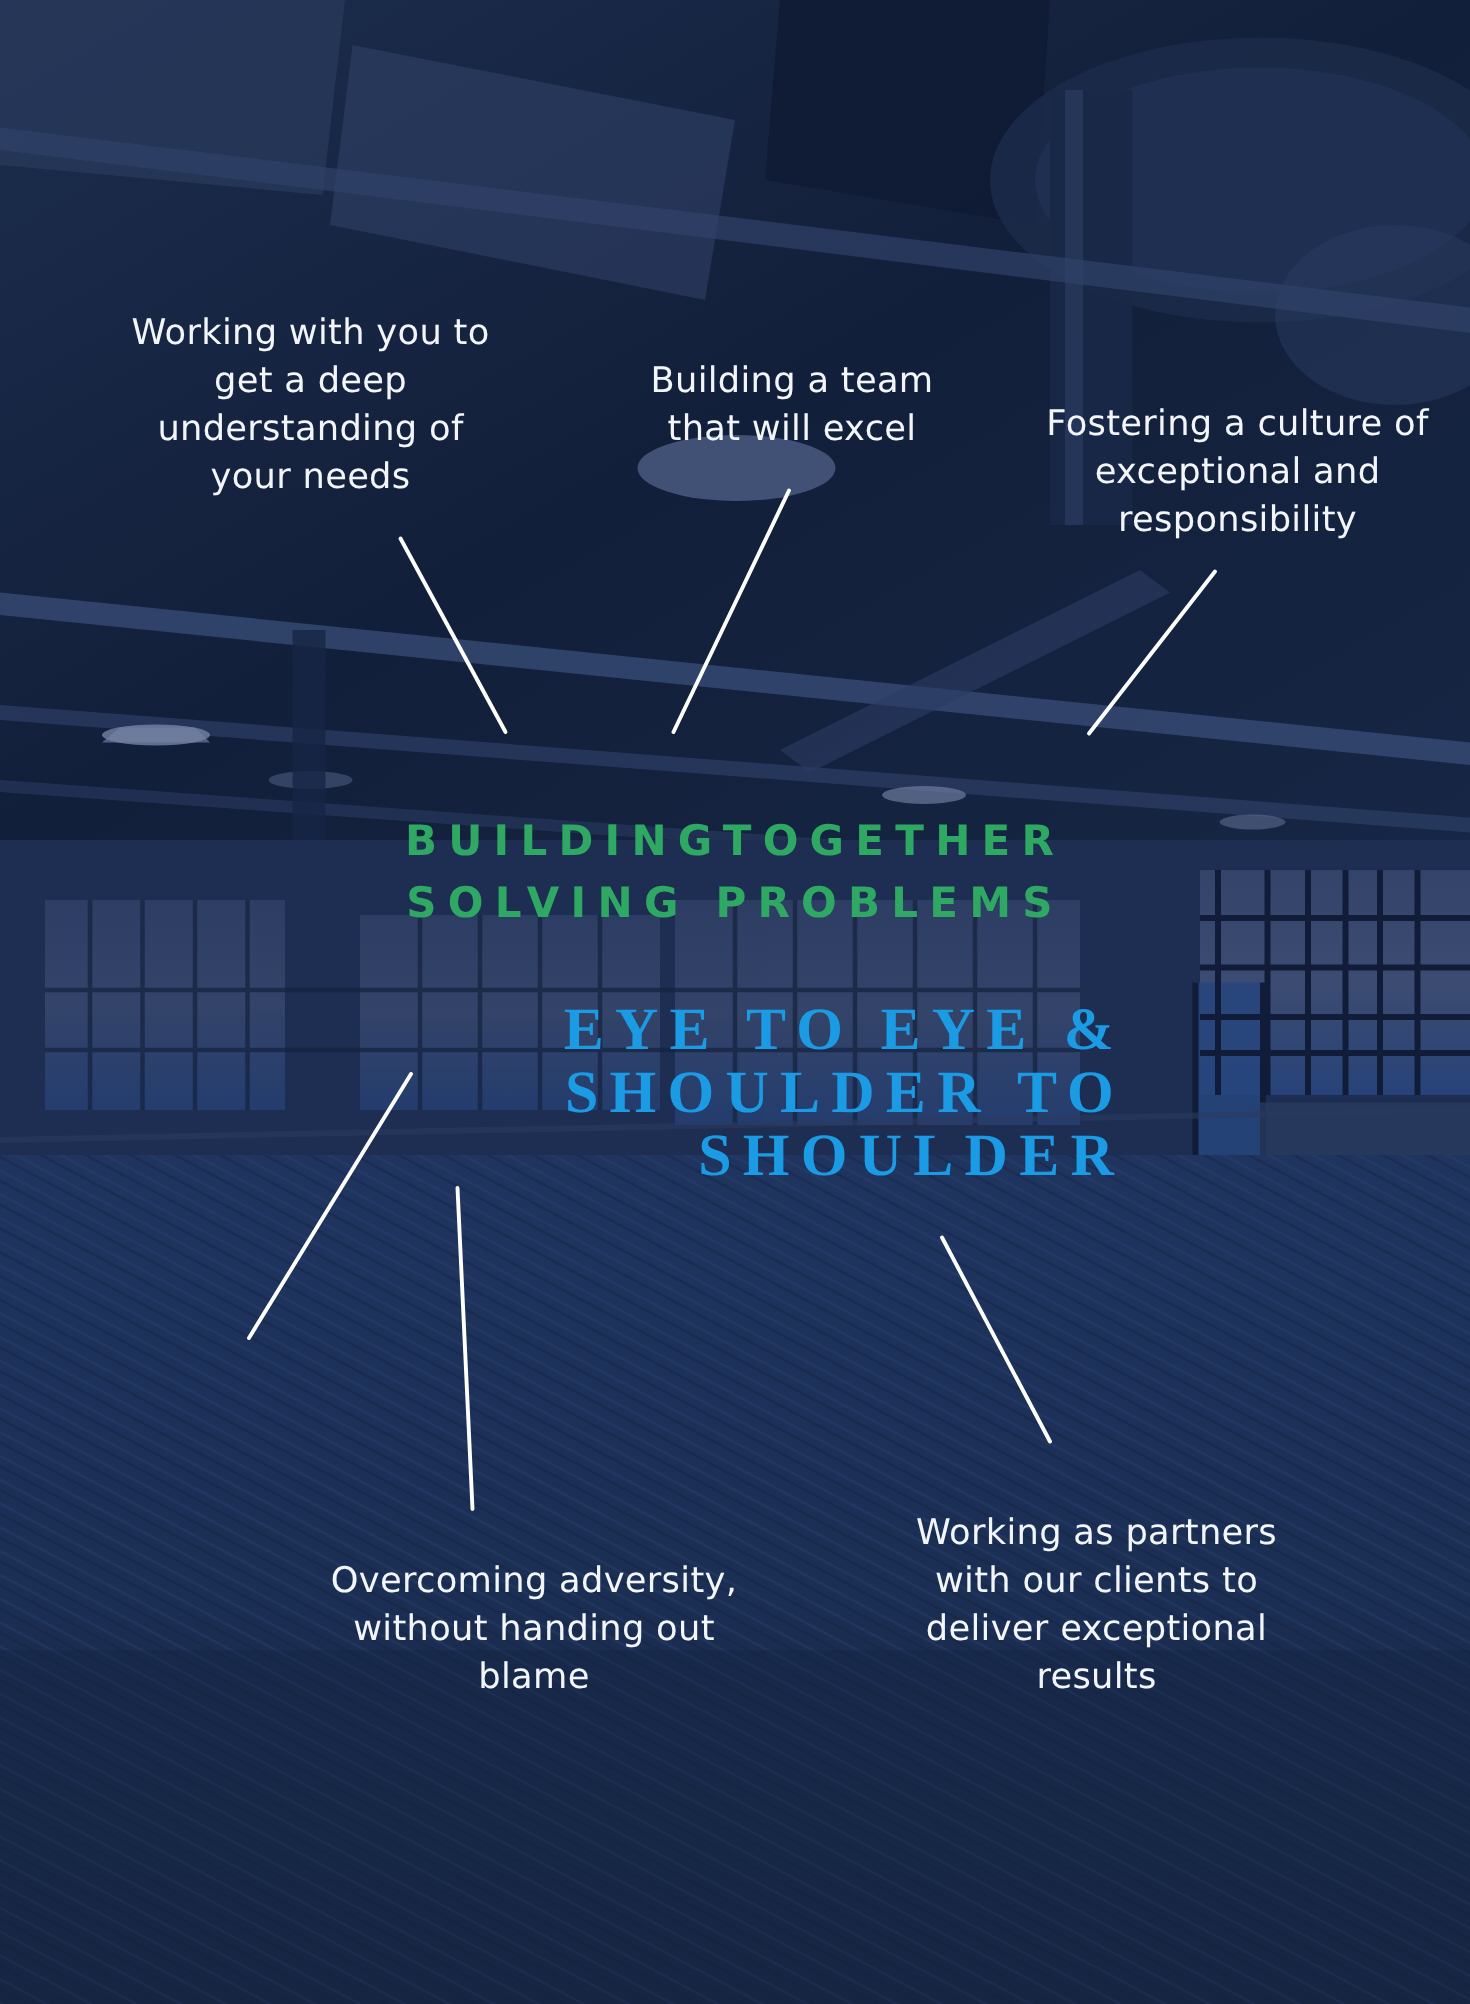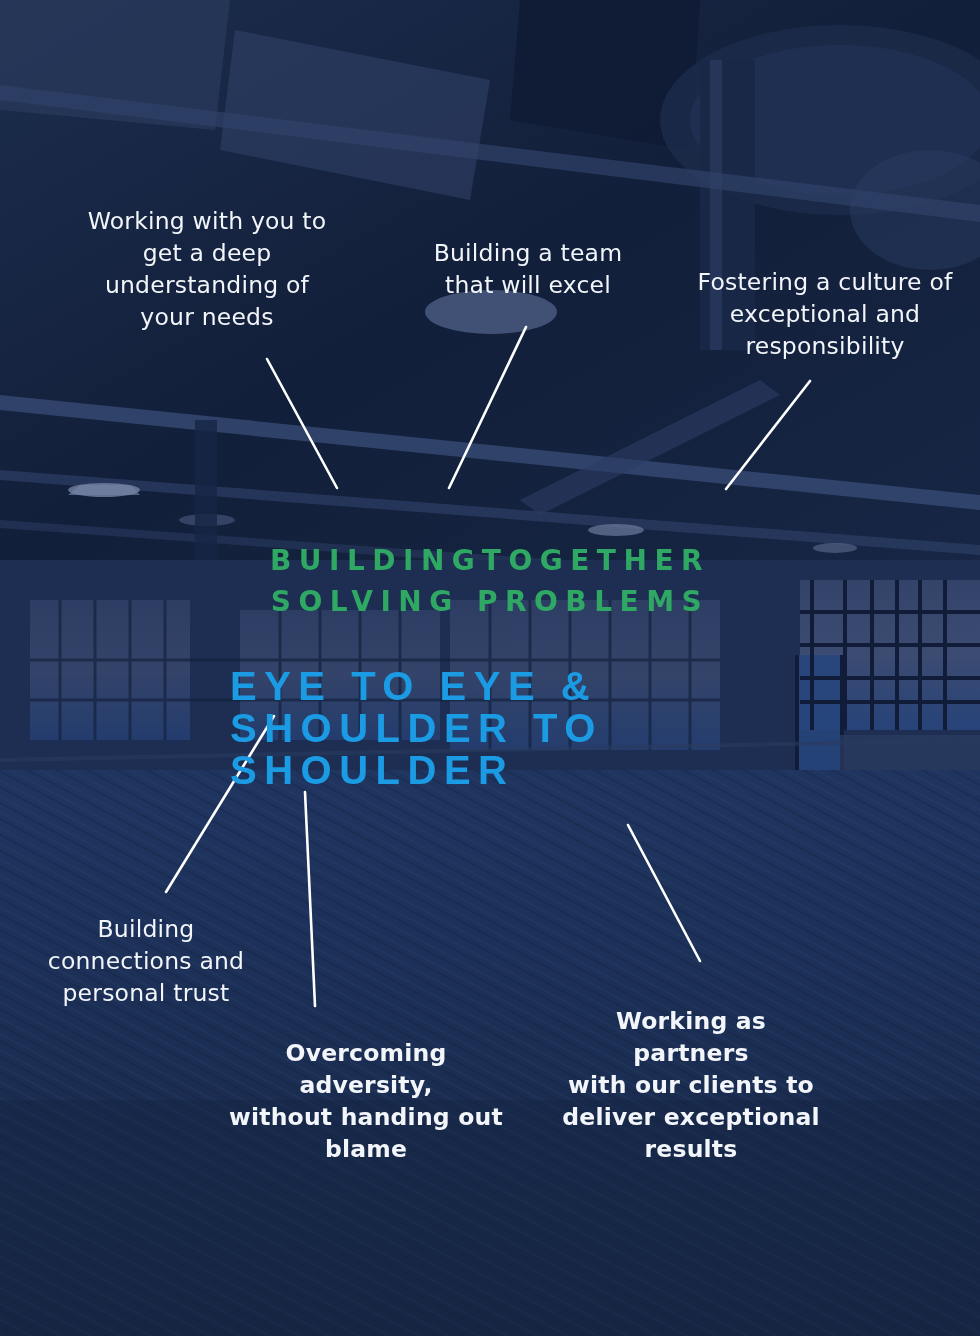--- a/index.html
+++ b/index.html
@@ -17,24 +17,24 @@
     text-align: center; white-space: pre-line; letter-spacing: 0.2px;
     font-family: "DejaVu Sans", "Liberation Sans", sans-serif; font-weight: normal;
   }
   .headline-green {
     position: absolute; left: 150px; width: 680px; top: 540px; text-align: center;
     color: #2fa864; font-weight: bold; font-size: 28px; line-height: 41px;
     letter-spacing: 7.5px; white-space: pre-line;
     font-family: "DejaVu Sans", "Liberation Sans", sans-serif;
   }
   .headline-blue {
-    position: absolute; left: 230px; width: 520px; top: 665px; text-align: left;
+    position: absolute; left: 230px; width: 520px; top: 665px; text-align: right;
     color: #1b9be3; font-weight: bold; font-size: 40px; line-height: 42px;
     letter-spacing: 7.5px; white-space: pre-line;
-    font-family: Liberation Sans, sans-serif;
+    font-family: Liberation Serif, serif;
   }
 </style>
 </head>
 <body>
 
 <div class="poster">
 
   <svg class="bg-svg" viewBox="0 0 980 1336" xmlns="http://www.w3.org/2000/svg">
     <defs>
       <linearGradient id="floorGrad" x1="0" y1="0" x2="0" y2="1">
@@ -156,24 +156,21 @@
 
   <div class="caption" style="left:418px; top:237px; width:220px;">Building a team
 that will excel</div>
   <div class="caption" style="left:72px; top:205px; width:270px;">Working with you to
 get a deep
 understanding of
 your needs</div>
   <div class="caption" style="left:680px; top:266px; width:290px;">Fostering a culture of
 exceptional and
 responsibility</div>
-  <div class="caption" style="left:30px; top:913px; width:232px;">Building
-connections and
-personal trust</div>
-  <div class="caption" style="left:215px; top:1037px; width:302px;font-weight:bold;">Overcoming adversity,
+  <div class="caption" style="left:205px; top:1037px; width:302px;">Overcoming adversity,
 without handing out
 blame</div>
-  <div class="caption" style="left:556px; top:1005px; width:270px;font-weight:bold;">Working as partners
+  <div class="caption" style="left:596px; top:1005px; width:270px;">Working as partners
 with our clients to
 deliver exceptional
 results</div>
 
 </div>
 
 </body></html>

